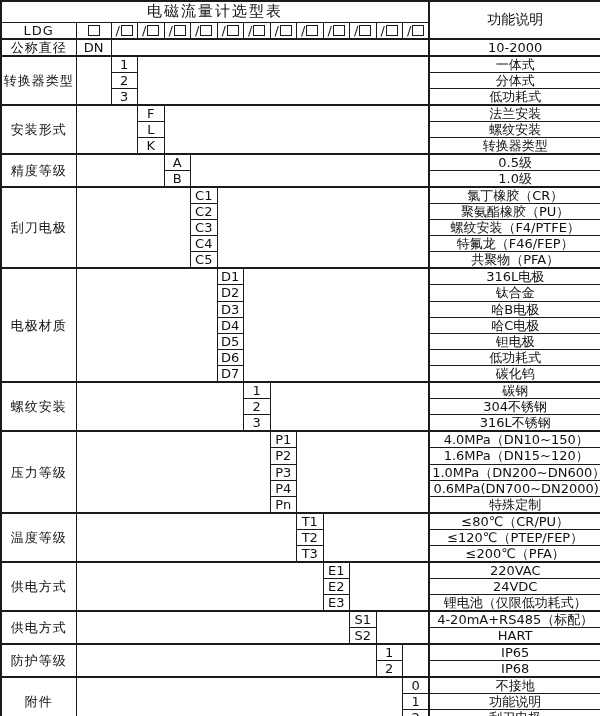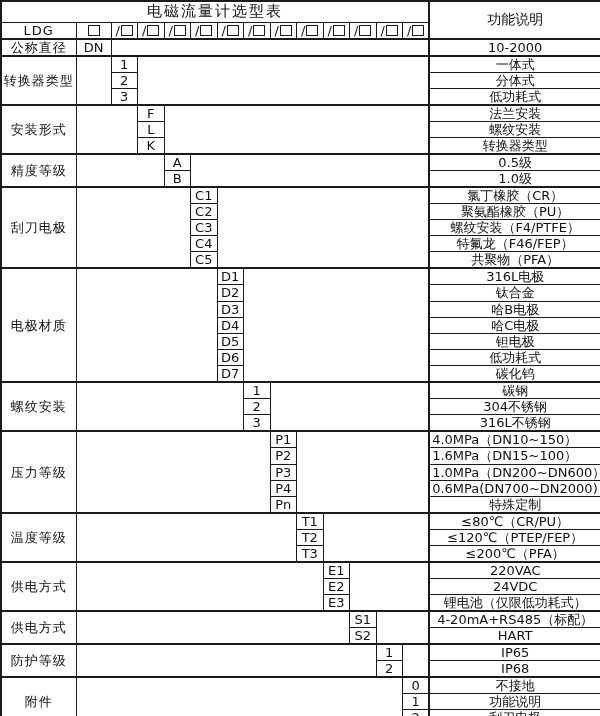--- a/index.html
+++ b/index.html
@@ -22,21 +22,21 @@
     overflow: hidden;
     white-space: nowrap;
     line-height: 15px;
   }
   table.sel tr { height: 16.18px; }
   table.sel tr.rt { height: 21px; }
   table.sel tr.sec > td { border-top-width: 2px; }
   table.sel td.fn { border-left-width: 2px; }
   table.sel td.title { font-size: 15px; letter-spacing: 2px; }
   table.sel td.hdr { font-size: 14px; }
-  table.sel td.left { text-align: left; padding-left: 2px; }
+  table.sel td.left { text-align: center; padding-left: 2px; }
   table.sel td.lbl { letter-spacing: 1px; }
   .box {
     display: inline-block;
     width: 10px;
     height: 9px;
     border: 1px solid #1a1a1a;
     vertical-align: -1px;
     background: #ffffff;
   }
   .slash { display: inline-block; margin-right: 1px; }
@@ -211,21 +211,21 @@
 
   <tr class="sec">
     <td class="lbl" rowspan="5">压力等级</td>
     <td colspan="7" rowspan="5"></td>
     <td>P1</td>
     <td colspan="5" rowspan="5"></td>
     <td class="fn left">4.0MPa（DN10~150）</td>
   </tr>
   <tr>
     <td>P2</td>
-    <td class="fn left">1.6MPa（DN15~100）</td>
+    <td class="fn left">1.6MPa（DN15~120）</td>
   </tr>
   <tr>
     <td>P3</td>
     <td class="fn left">1.0MPa（DN200~DN600）</td>
   </tr>
   <tr>
     <td>P4</td>
     <td class="fn left">0.6MPa(DN700~DN2000)</td>
   </tr>
   <tr>

